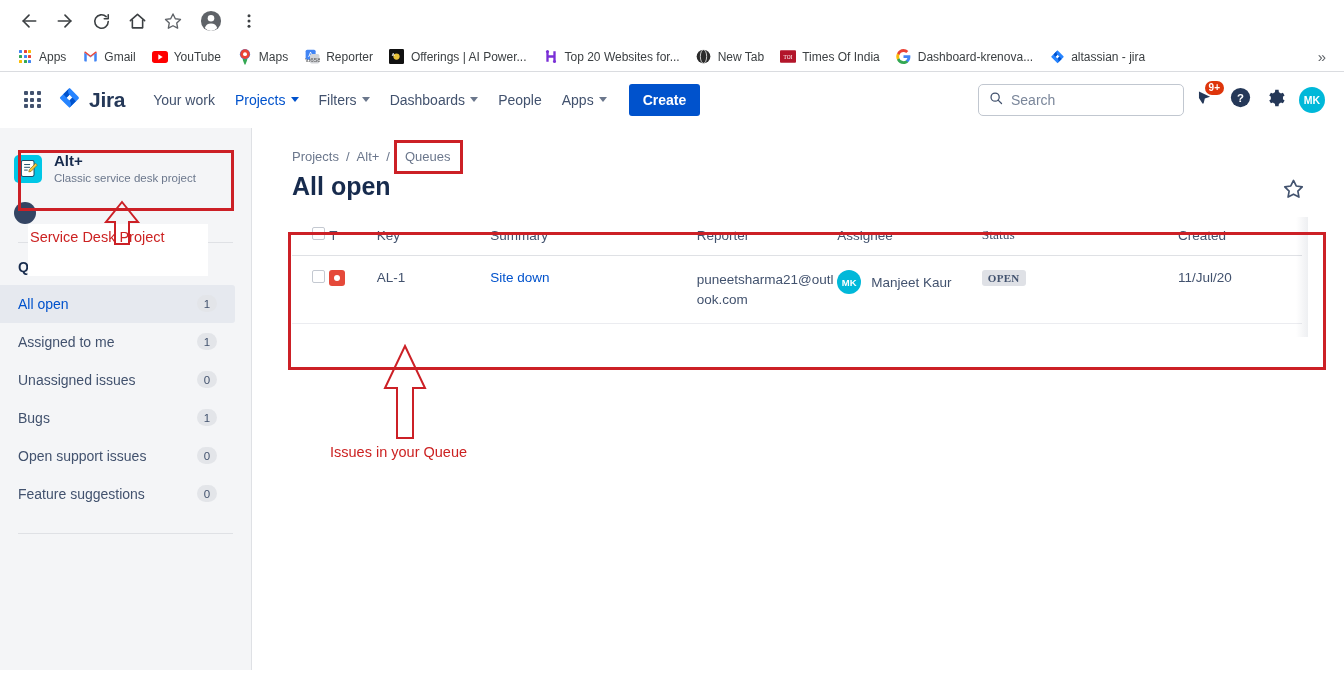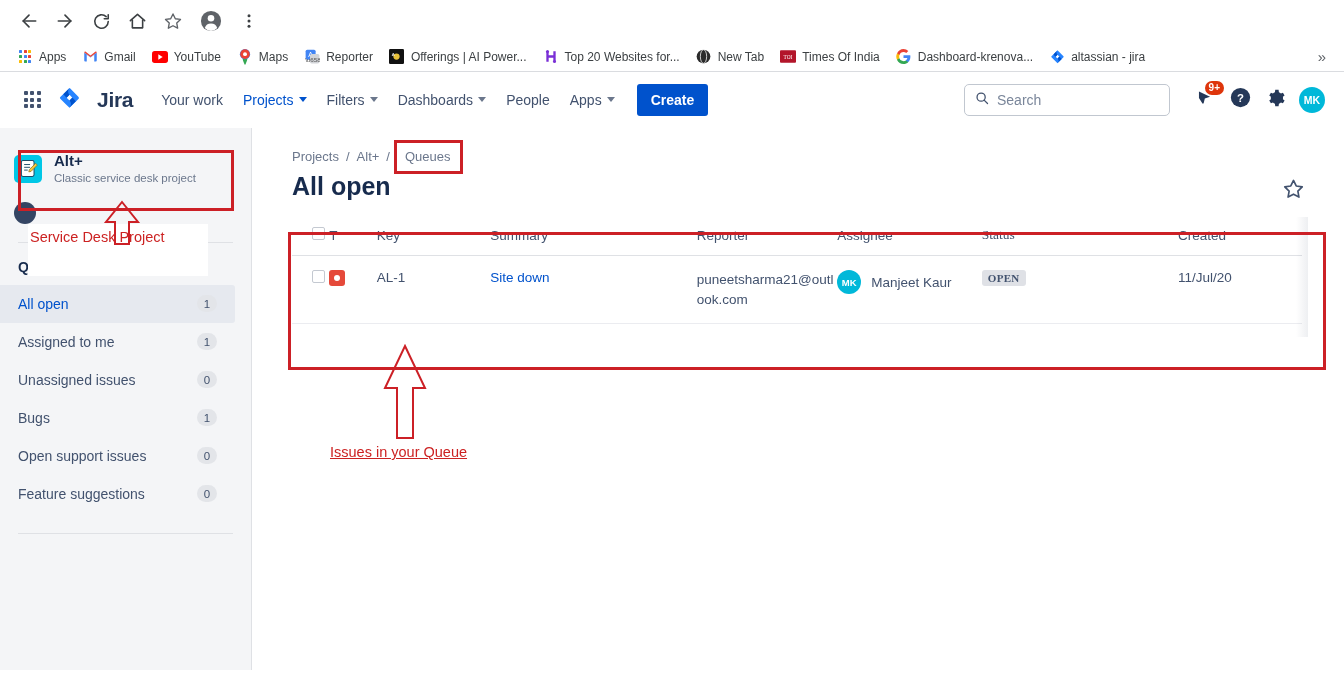--- a/index.html
+++ b/index.html
@@ -57,40 +57,40 @@
   
   .jira-nav {
     height: 56px; background: #ffffff; display: flex; align-items: center;
     padding: 0 16px; gap: 0px; border-bottom: 1px solid transparent;
   }
   .appswitch { width: 32px; height: 32px; display: flex; align-items: center;
                justify-content: center; flex: none; }
   .appswitch .g { display: grid; grid-template-columns: repeat(3,4px);
                   grid-template-rows: repeat(3,4px); gap: 2.5px; }
   .appswitch .g i { width: 4px; height: 4px; background: #42526e; border-radius: 1px; }
-  .jira-logo { display: flex; align-items: center; gap: 16px; margin: 0 18px 0 10px; flex:none; }
+  .jira-logo { display: flex; align-items: center; gap: 8px; margin: 0 18px 0 10px; flex:none; }
   .jira-word { font-size: 21px; color: #253858; font-weight: 600; letter-spacing: -0.3px; }
   .nav-item {
     display: flex; align-items: center; gap: 5px; height: 32px;
     padding: 0 10px; border-radius: 3px; font-size: 14px; color: #42526e;
     white-space: nowrap;
   }
   .nav-item.active { color: #0052cc; }
   .caret { width: 0; height: 0; border-left: 4px solid transparent;
            border-right: 4px solid transparent; border-top: 5px solid #6b778c; }
   .create-btn {
     background: #0052cc; color: #fff; font-size: 14px; font-weight: 600;
     height: 32px; padding: 0 14px; border-radius: 3px; border: none;
     display: flex; align-items: center; margin-left: 12px; flex: none;
   }
   .nav-right { margin-left: auto; display: flex; align-items: center; gap: 4px; }
   .search-box {
     width: 206px; height: 32px; border: 1px solid #c1c7d0; border-radius: 5px;
     display: flex; align-items: center; gap: 8px; padding: 0 10px;
-    background: #fff; margin-right: 14px;
+    background: #fff; 
   }
   .search-ph { font-size: 14px; color: #7a869a; }
   .icon-btn { width: 32px; height: 32px; border-radius: 50%;
               display:flex; align-items:center; justify-content:center;
               position: relative; flex:none; }
   .badge {
     position: absolute; top: -3px; right: -4px; background: #de350b; color: #fff;
     font-size: 10px; font-weight: 700; border-radius: 8px; padding: 0px 4px;
     line-height: 14px; height: 14px;
   }
@@ -640,13 +640,13 @@
 <div class="anno-table-box"></div>
 
 <svg class="anno-arrow-up" style="left:100px; top:200px;" width="44" height="46" viewBox="0 0 44 46">
   <polygon points="22,2 38,22 29,22 29,44 15,44 15,22 6,22" fill="none" stroke="#cc2026" stroke-width="2"></polygon>
 </svg>
 
 <svg class="anno-arrow-up" style="left:379px; top:344px;" width="52" height="96" viewBox="0 0 52 96">
   <polygon points="26,2 46,44 34,44 34,94 18,94 18,44 6,44" fill="none" stroke="#cc2026" stroke-width="2"></polygon>
 </svg>
 
-<div class="anno-text" style="left:330px; top:444px;text-decoration:underline;">Issues in your Queue</div>
+<div class="anno-text" style="left:330px; top:444px;">Issues in your Queue</div>
 
 </body></html>

